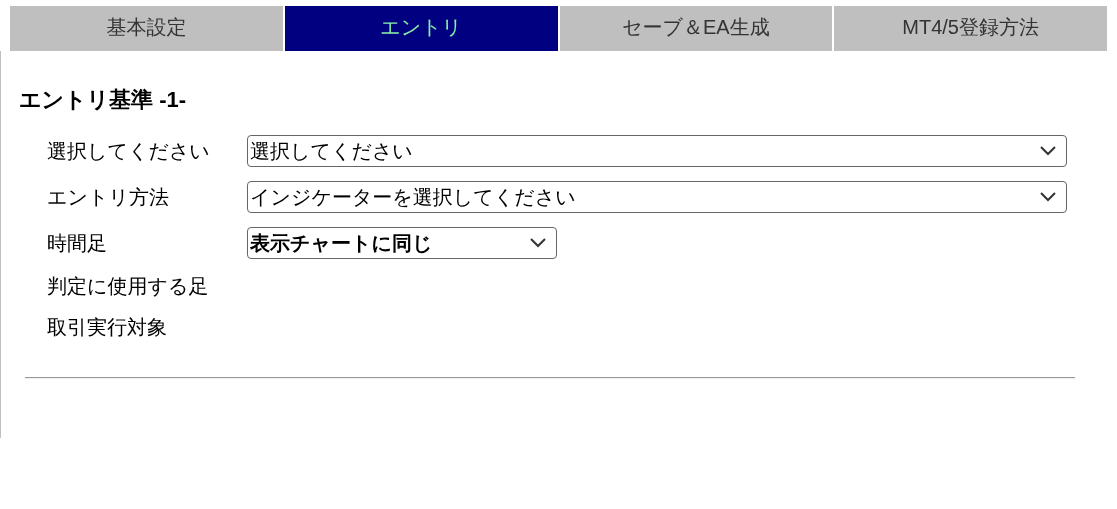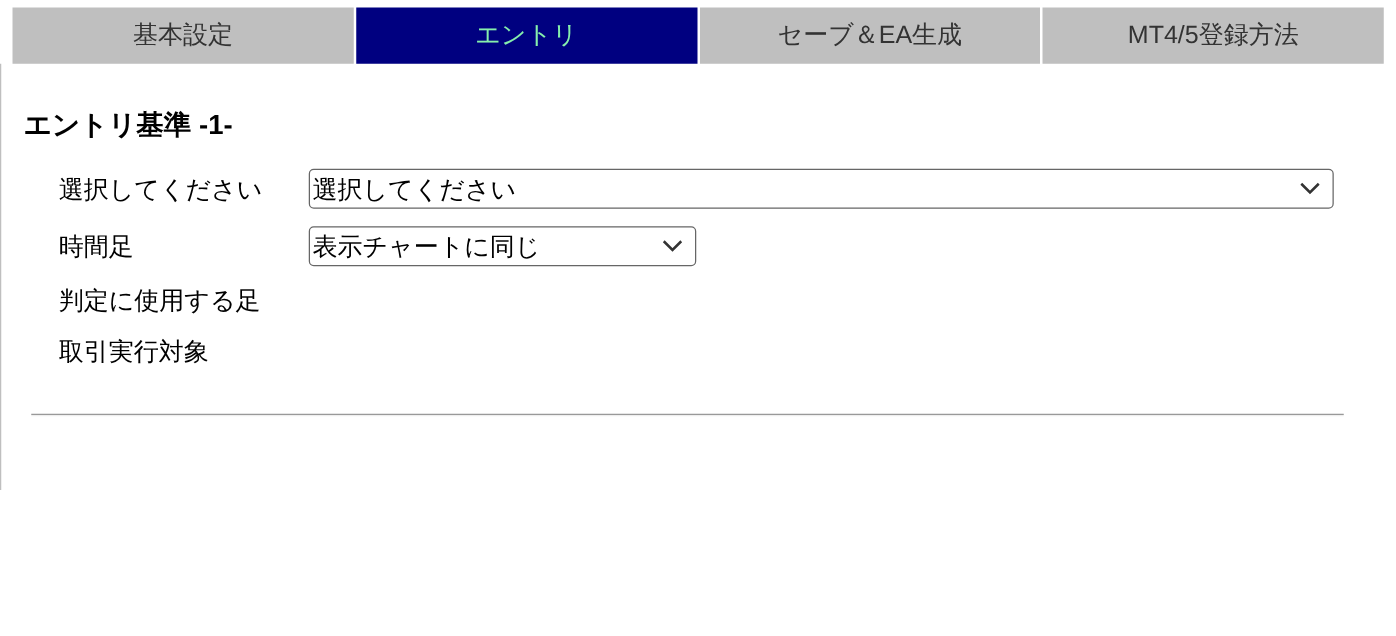--- a/index.html
+++ b/index.html
@@ -57,21 +57,21 @@
       border-radius: 4px;
       background: #fff;
       height: 32px;
       display: flex;
       align-items: center;
       padding: 0 36px 0 2px;
       font-size: 20px;
       cursor: pointer;
     }
     .select.wide { width: 820px; }
-    .select.narrow { width: 310px; }
+    .select.narrow { width: 310px; font-weight: bold; }
     .chevron {
       position: absolute;
       right: 10px;
       top: 50%;
       transform: translateY(-50%);
       pointer-events: none;
     }
     .chevron svg { display: block; }
     .divider {
       border: none;
@@ -108,20 +108,31 @@
     <div class="select wide">
       <span>選択してください</span>
       <span class="chevron">
         <svg width="16" height="10" viewBox="0 0 16 10">
             <path d="M1 1 L8 8 L15 1" fill="none" stroke="#333" stroke-width="2"></path>
           </svg>
       </span>
     </div>
   </div>
 
+  <div class="row">
+    <div class="row-label">エントリ方法</div>
+    <div class="select wide">
+      <span>インジケーターを選択してください</span>
+      <span class="chevron">
+        <svg width="16" height="10" viewBox="0 0 16 10">
+            <path d="M1 1 L8 8 L15 1" fill="none" stroke="#333" stroke-width="2"></path>
+          </svg>
+      </span>
+    </div>
+  </div>
 
   <div class="row">
     <div class="row-label">時間足</div>
     <div class="select narrow">
       <span>表示チャートに同じ</span>
       <span class="chevron">
         <svg width="16" height="10" viewBox="0 0 16 10">
             <path d="M1 1 L8 8 L15 1" fill="none" stroke="#333" stroke-width="2"></path>
           </svg>
       </span>

